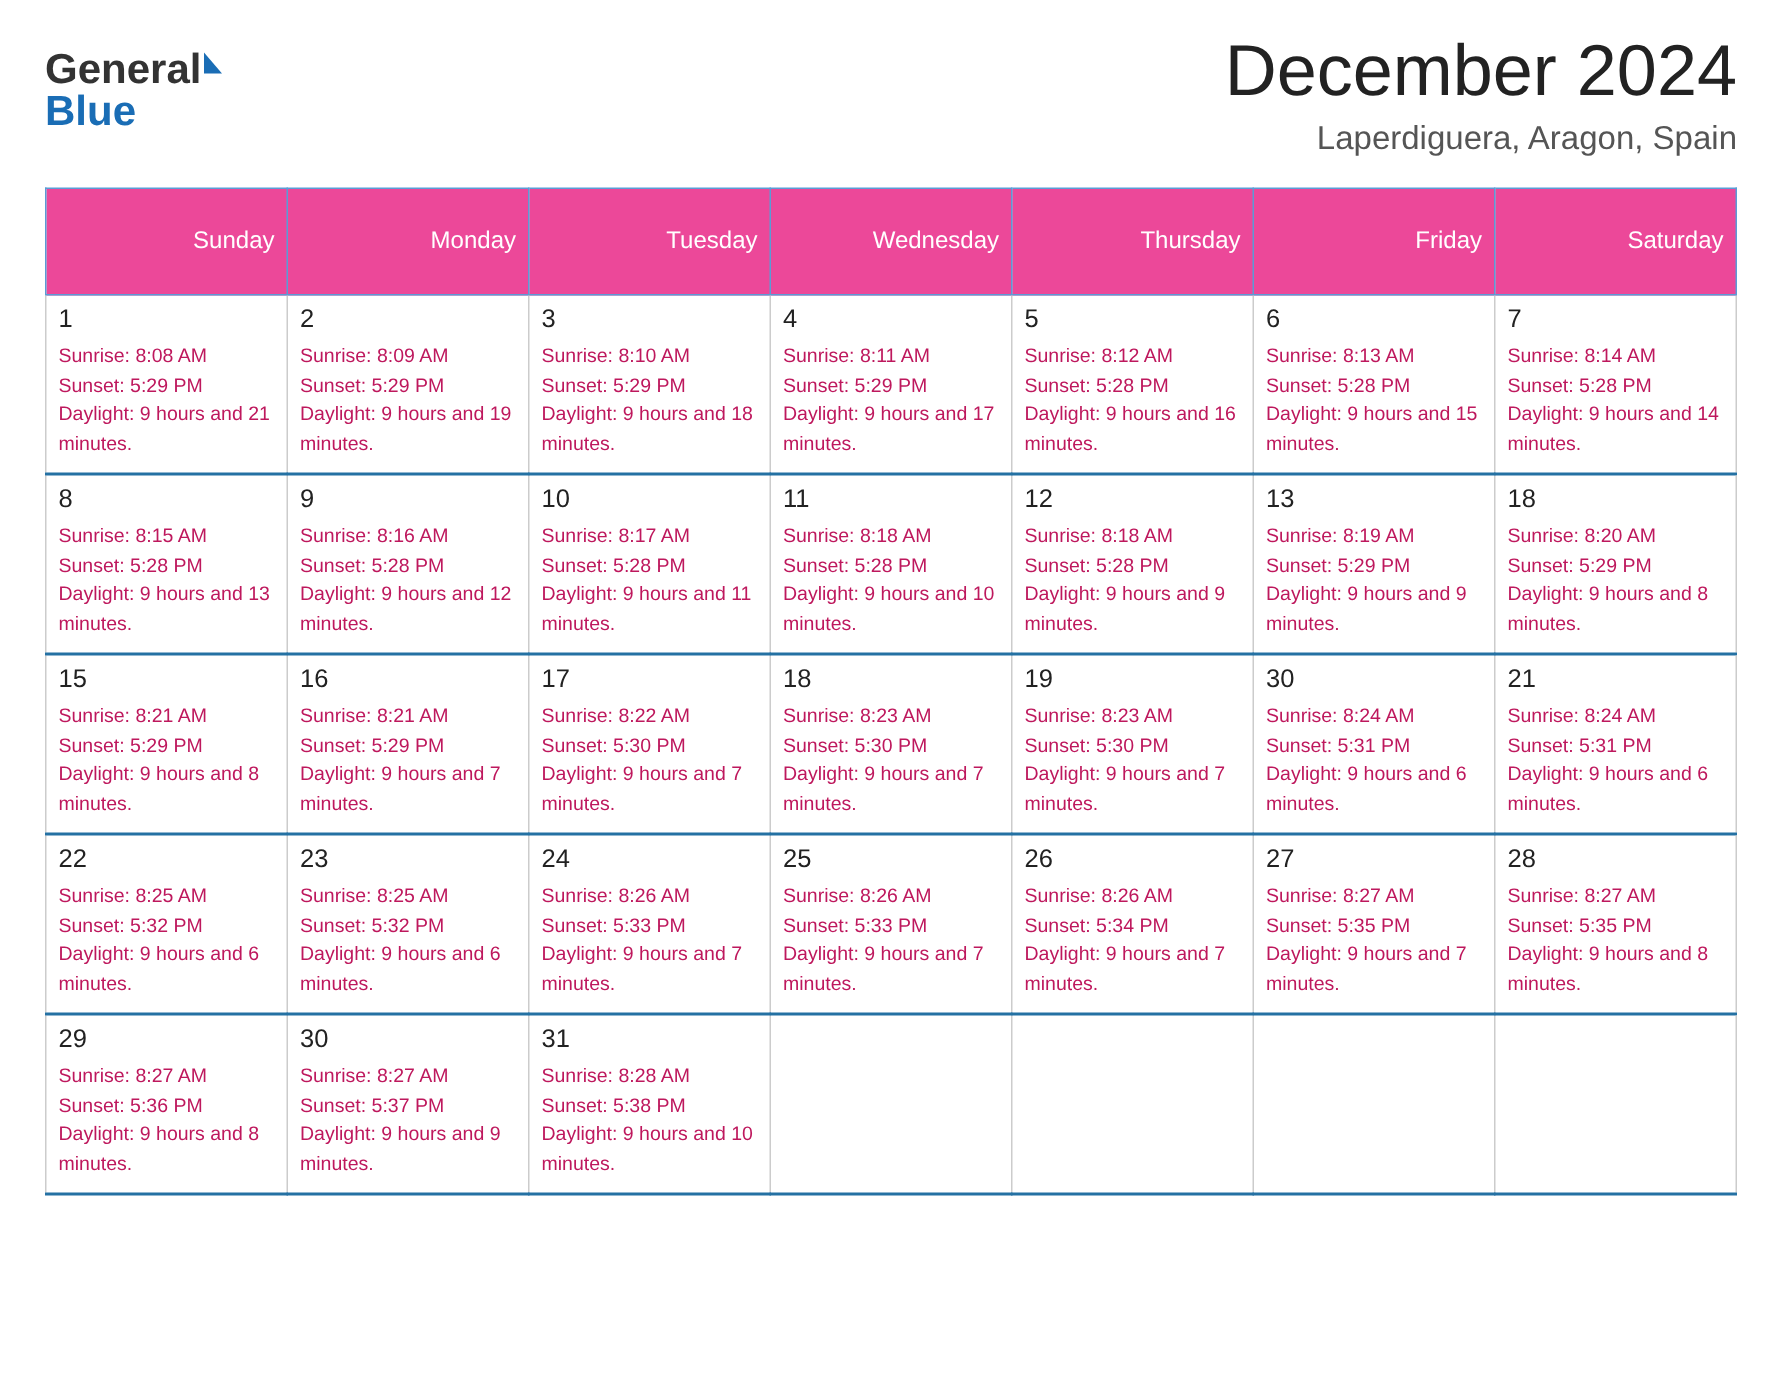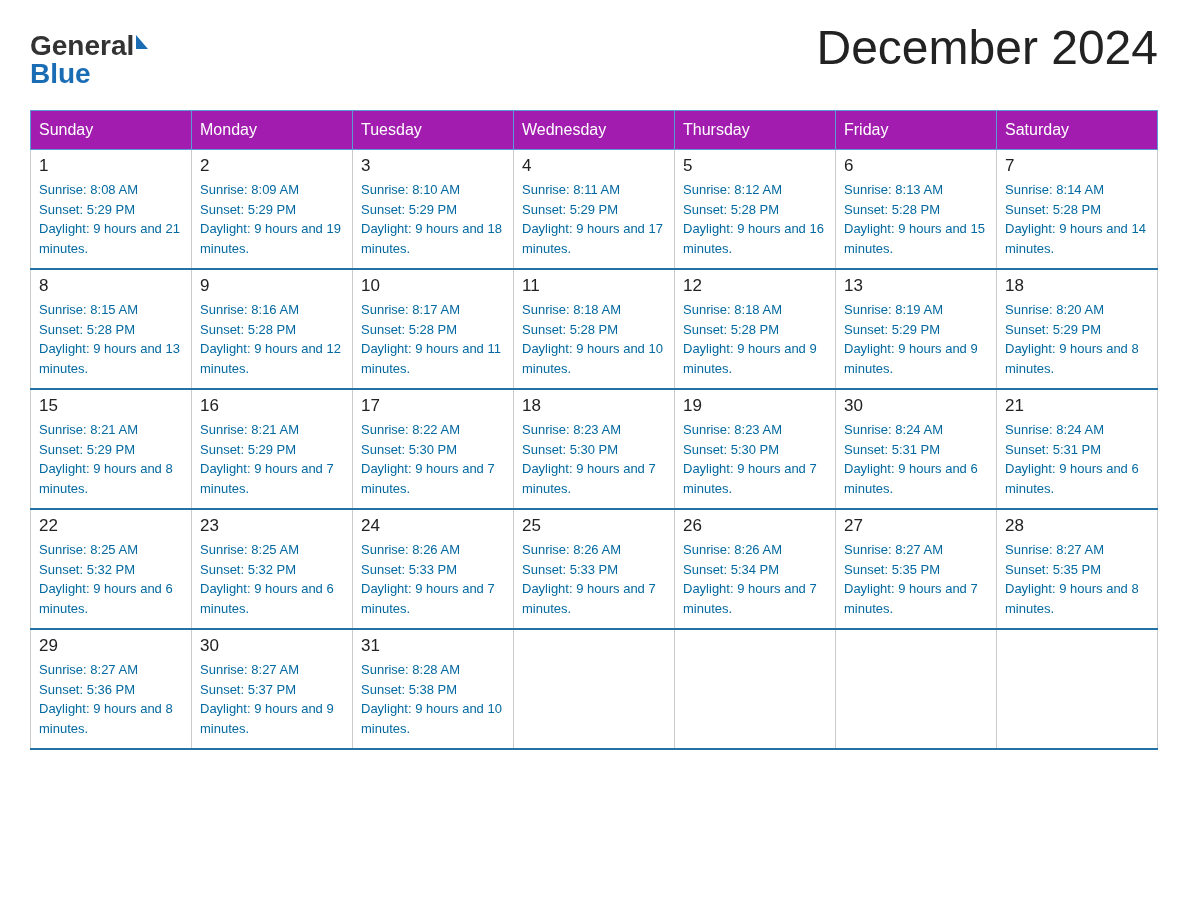--- a/index.html
+++ b/index.html
@@ -67,26 +67,26 @@
       font-size: 22px;
       color: #555;
       margin-top: 4px;
     }
     .calendar-table {
       width: 100%;
       border-collapse: collapse;
       table-layout: fixed;
     }
     .calendar-table thead tr th {
-      background-color: #a21caf;
+      background-color: #ec4899;
       color: #ffffff;
-      padding: 10px 8px;
+      padding: 26px 8px;
       font-size: 16px;
       font-weight: normal;
-      text-align: left;
+      text-align: right;
       border: 1px solid #5b9bd5;
     }
     .calendar-table tbody tr td {
       vertical-align: top;
       padding: 6px 8px 10px 8px;
       font-size: 13px;
       color: #333;
       border: 1px solid #cccccc;
       min-height: 90px;
       height: 110px;
@@ -96,21 +96,21 @@
     }
     .day-number {
       font-size: 17px;
       font-weight: normal;
       color: #222;
       margin-bottom: 4px;
     }
     .day-info {
       font-size: 13px;
       line-height: 1.5;
-      color: #0369a1;
+      color: #be185d;
     }
     .empty-cell {
       background: #fff;
     }
   </style>
 </head>
 <body>
 
 <div class="header-area">
   <div class="logo">
@@ -119,20 +119,21 @@
         <span class="logo-text-general">General</span>
         <div class="logo-triangle"></div>
       </div>
       <div class="logo-row2">
         <span class="logo-text-blue">Blue</span>
       </div>
     </div>
   </div>
   <div class="title-area">
     <div class="main-title">December 2024</div>
+    <div class="subtitle">Laperdiguera, Aragon, Spain</div>
   </div>
 </div>
 
 <table class="calendar-table">
   <thead>
     <tr>
       <th>Sunday</th>
       <th>Monday</th>
       <th>Tuesday</th>
       <th>Wednesday</th>

